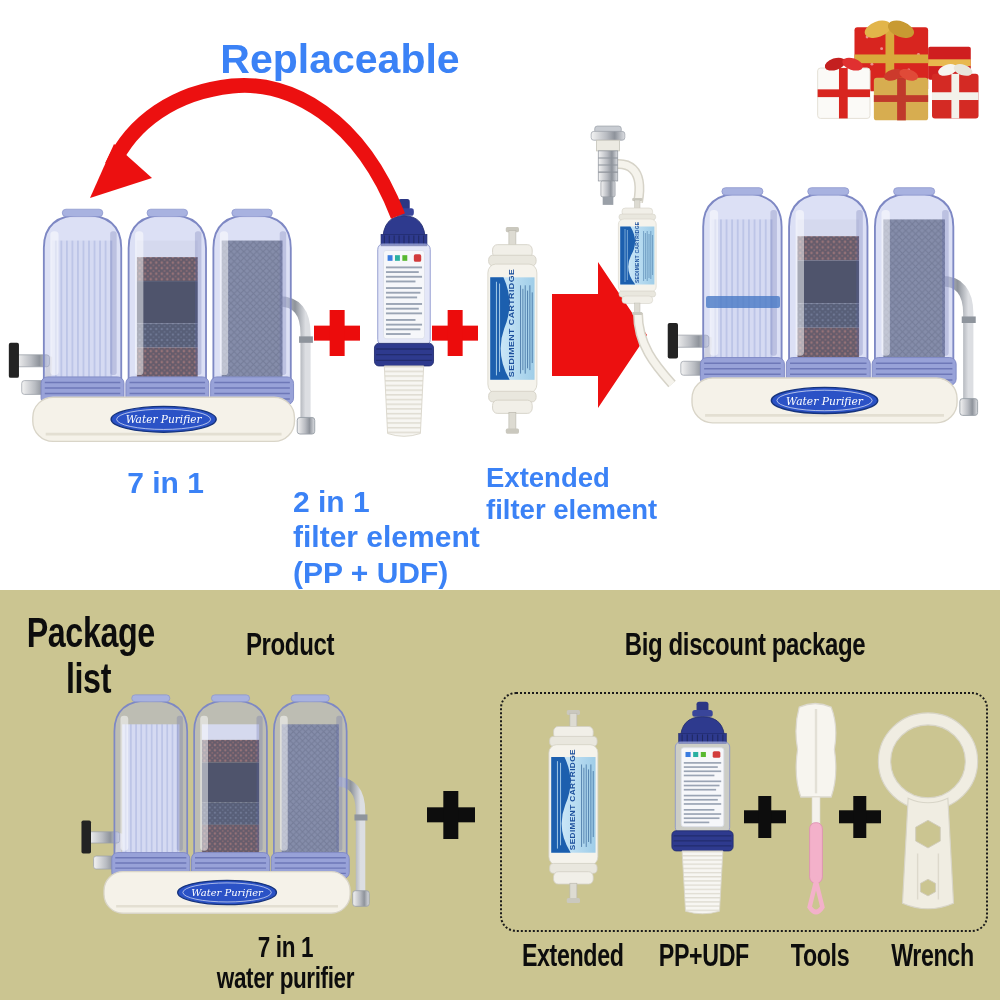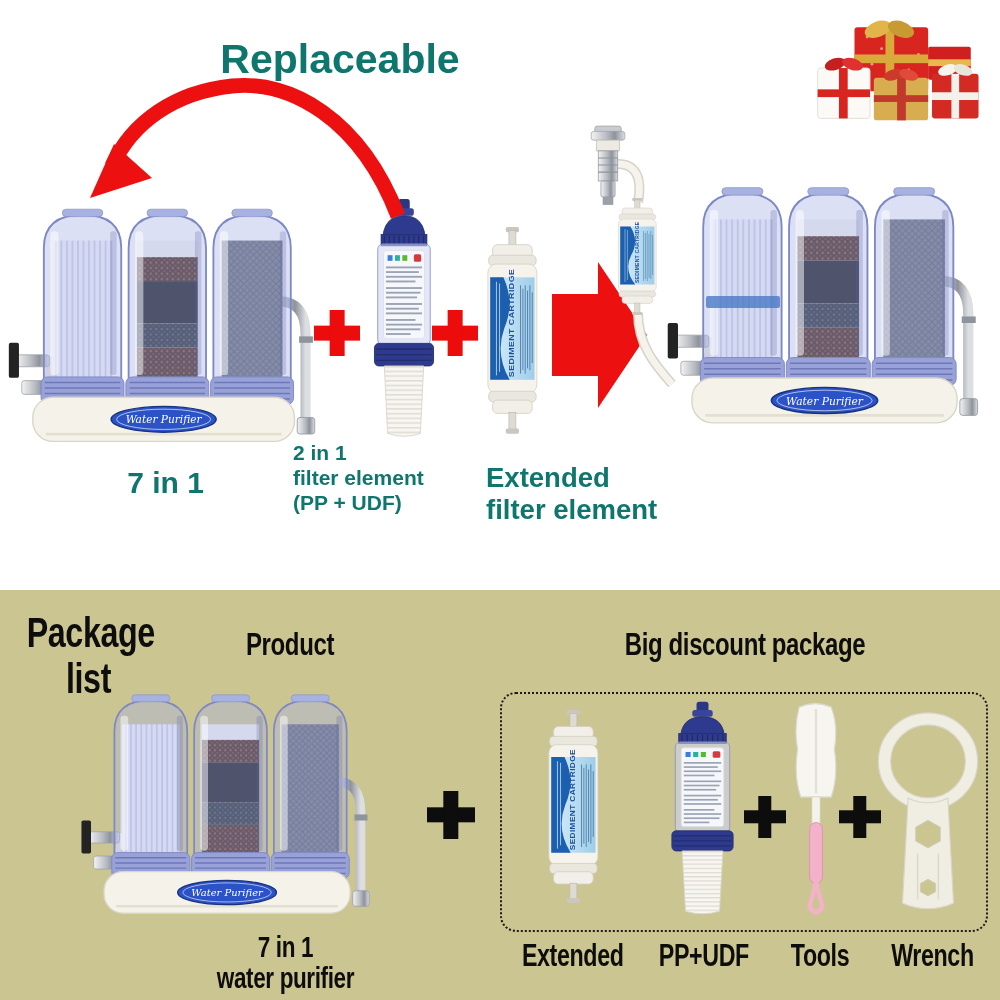--- a/index.html
+++ b/index.html
@@ -1,20 +1,20 @@
 <!DOCTYPE html>
 <html><head>
 <meta charset="utf-8">
 <style>
   html,body{margin:0;padding:0;background:#fff;}
   .canvas{position:relative;width:1000px;height:1000px;background:#ffffff;overflow:hidden;
           font-family:"Liberation Sans",sans-serif;color:#0d0d0d;}
   .abs{position:absolute;}
   .preline{white-space:pre-line;}
-  .redtxt{color:#0f766e;font-weight:bold;}
+  .redtxt{color:#3b82f6;font-weight:bold;}
   .blktxt{color:#0d0d0d;font-weight:bold;}
   .center{text-align:center;}
   .cond{font-weight:bold;transform:scaleX(.75);transform-origin:center;letter-spacing:-.5px;}
   
   .plus{--c:#ec0c0c;}
   .plus::before,.plus::after{content:"";position:absolute;background:var(--c);}
   .plus::before{left:0;top:50%;width:100%;height:32%;transform:translateY(-50%);}
   .plus::after{top:0;left:50%;height:100%;width:32%;transform:translateX(-50%);}
   .plus.black{--c:#0d0d0d;}
   .bottom-bg{left:0;top:590px;width:1000px;height:410px;background:#cbc591;}
@@ -286,21 +286,21 @@
       </svg>
   </div>
   <div class="abs" style="left:664px;top:178px;width:336px;height:262px;">
     <svg viewBox="0 0 360 280" width="336" height="262">
         <use href="#sym-purifier"></use>
       </svg>
   </div>
   <div class="abs band" style="left:706px;top:296px;width:74px;height:12px;"></div>
 
   <div class="abs redtxt center" style="left:88px;top:466px;width:155px;font-size:30px;">7 in 1</div>
-  <div class="abs redtxt preline" style="left:293px;top:441px;width:215px;font-size:21px;line-height:1.18;">2 in 1
+  <div class="abs redtxt preline" style="left:293px;top:484px;width:215px;font-size:30px;line-height:1.18;">2 in 1
 filter element
 (PP + UDF)</div>
   <div class="abs redtxt preline" style="left:486px;top:462px;width:210px;font-size:27.5px;line-height:1.18;">Extended
 filter element</div>
 
   <div class="abs bottom-bg"></div>
 
   <div class="abs blktxt preline center cond" style="left:6px;top:610px;width:165px;font-size:43px;line-height:1.06;">Package
 list</div>
   <div class="abs blktxt center cond" style="left:185px;top:626px;width:210px;font-size:32px;">Product</div>

